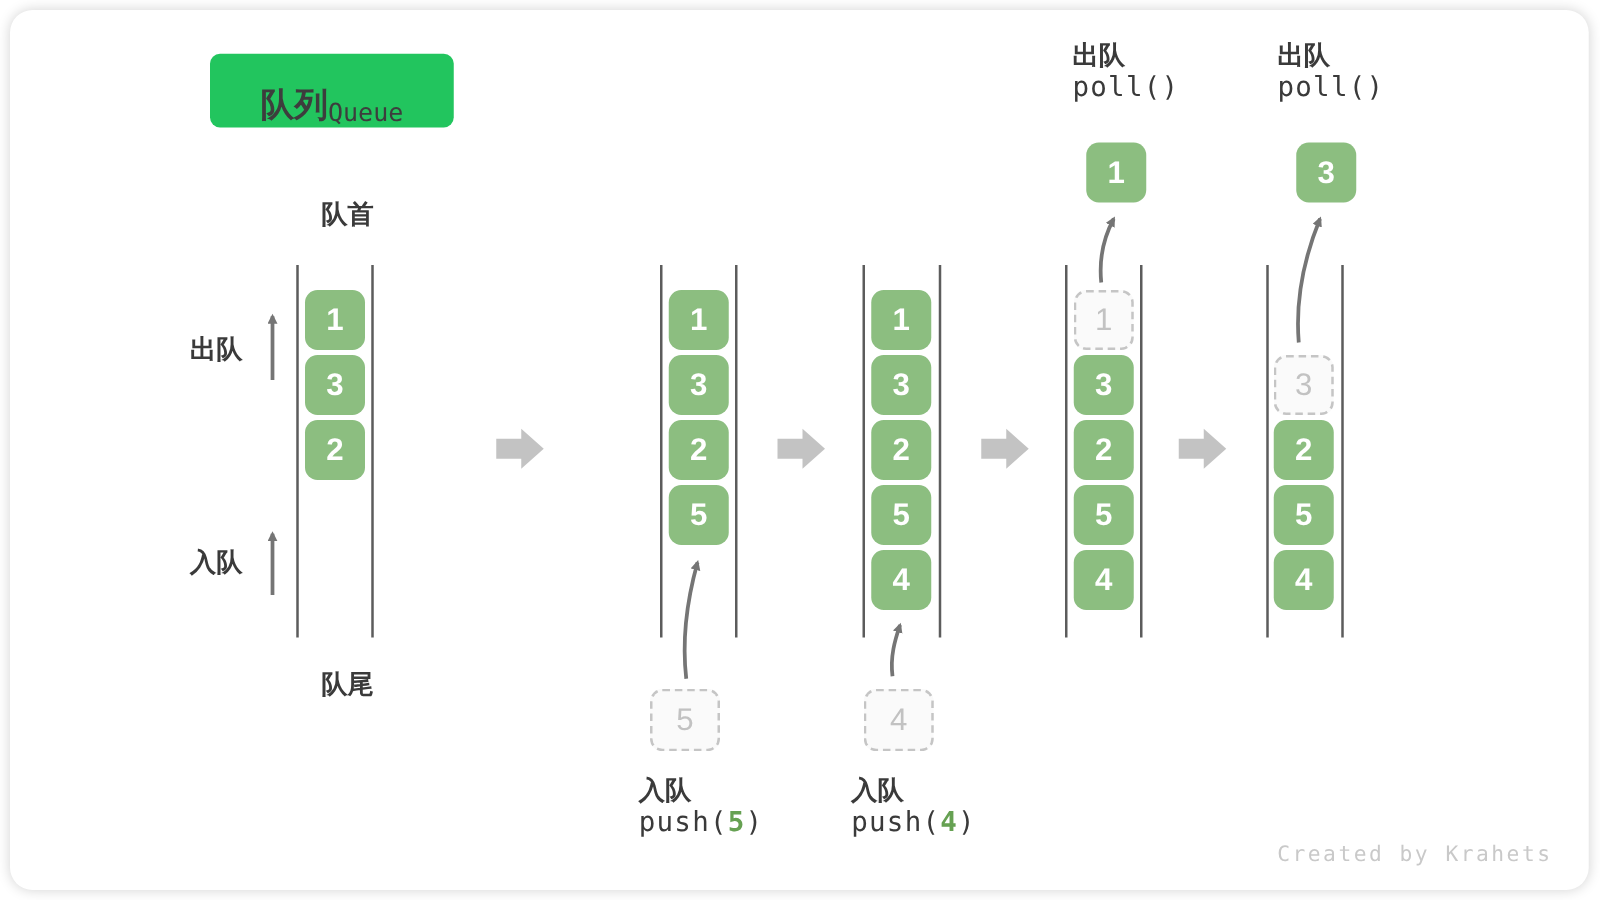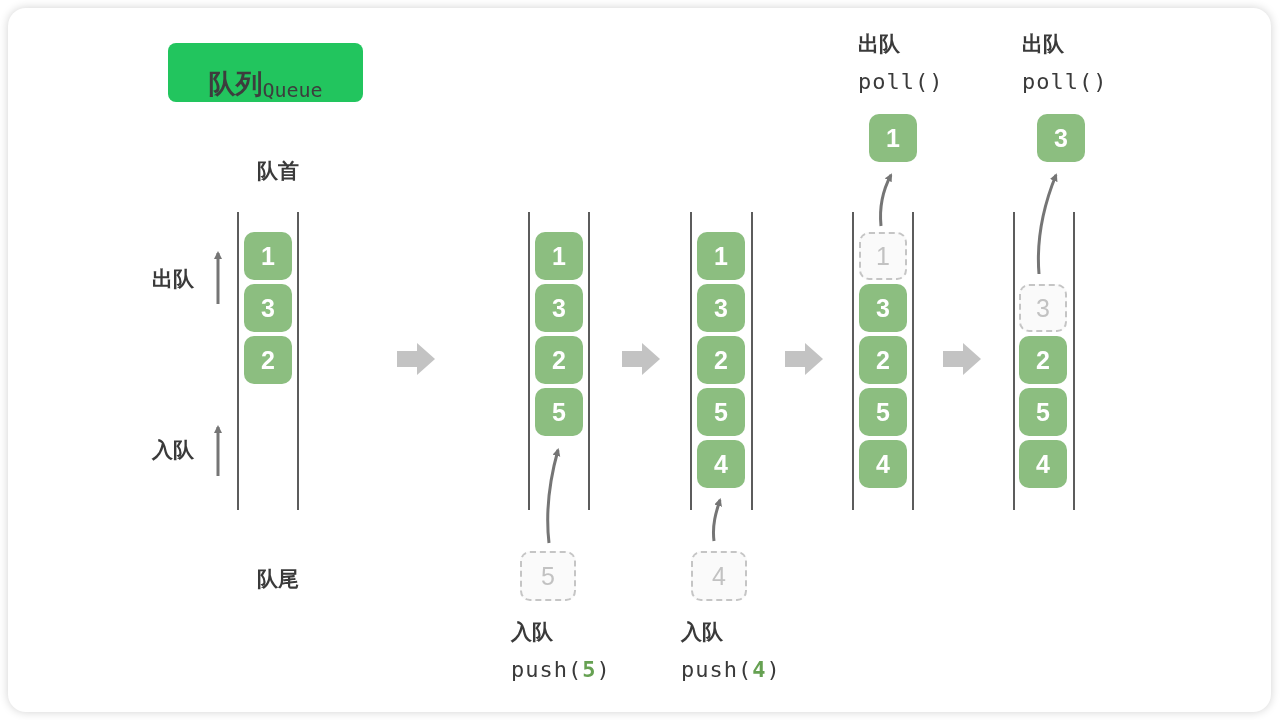--- a/index.html
+++ b/index.html
@@ -15,40 +15,40 @@
 
   .wall{position:absolute;width:2px;height:298px;top:212px;background:#5c5c5c;}
 
   .cell{position:absolute;width:48px;height:48px;border-radius:10px;background:var(--box-green,#8cbe80);color:#ffffff;font-size:25px;font-weight:600;display:flex;align-items:center;justify-content:center;}
   .ghost{position:absolute;border:2px dashed #c5c5c5;border-radius:10px;background:#fafafa;color:#c2c2c2;font-size:25px;display:flex;align-items:center;justify-content:center;box-sizing:border-box;}
   .ghost.inrow{width:48px;height:48px;}
   .ghost.below{width:56px;height:50px;}
 
   .op{position:absolute;color:#3a3a3a;}
   .op .zh{font-weight:bold;font-size:21px;display:block;}
-  .op .code{font-family:"DejaVu Sans Mono",monospace;font-size:22px;display:block;margin-top:11px;letter-spacing:1px;}
+  .op .code{font-family:"DejaVu Sans Mono",monospace;font-size:22px;display:block;letter-spacing:1px;}
   .op .arg{color:var(--arg-green,#66a152);font-weight:bold;}
 
   .watermark{position:absolute;right:38px;top:674px;font-family:"DejaVu Sans Mono",monospace;font-size:17px;color:#c9c9c9;letter-spacing:2px;}
 
   svg.overlay{position:absolute;left:0;top:0;width:1280px;height:720px;pointer-events:none;}
 </style>
 </head>
 <body>
 
 <div class="stage">
   <div class="canvas"></div>
 
   <div class="badge">
     <span class="zh">队列</span>
     <span class="en">Queue</span>
   </div>
 
   <div class="col-label" style="left:237px;top:157px;">队首</div>
-  <div class="col-label" style="left:237px;top:533px;margin-top:32px;">队尾</div>
+  <div class="col-label" style="left:237px;top:533px;">队尾</div>
 
   <div class="side-label" style="left:152px;top:265px;">出队</div>
   <div class="side-label" style="left:152px;top:436px;">入队</div>
 
   <div class="wall" style="left:237px;"></div>
   <div class="wall" style="left:297px;"></div>
   <div class="cell" style="left:244px;top:232px;">1</div>
   <div class="cell" style="left:244px;top:284px;">3</div>
   <div class="cell" style="left:244px;top:336px;">2</div>
 
@@ -117,13 +117,14 @@
     <polygon points="622,351 642,351 642,343 660,359 642,375 642,367 622,367" fill="#c3c3c3"></polygon>
     <polygon points="785,351 805,351 805,343 823,359 805,375 805,367 785,367" fill="#c3c3c3"></polygon>
     <polygon points="943,351 963,351 963,343 981,359 963,375 963,367 943,367" fill="#c3c3c3"></polygon>
 
     <path d="M 549 543 C 545 508 551 475 558 450" stroke="#757575" stroke-width="3" fill="none" marker-end="url(#ah)"></path>
     <path d="M 714 541 C 712 525 716 512 720 500" stroke="#757575" stroke-width="3" fill="none" marker-end="url(#ah)"></path>
     <path d="M 881 226 C 879 206 884 188 891 175" stroke="#757575" stroke-width="3" fill="none" marker-end="url(#ah)"></path>
     <path d="M 1039 274 C 1036 237 1045 202 1056 175" stroke="#757575" stroke-width="3" fill="none" marker-end="url(#ah)"></path>
   </svg>
 
+  <div class="watermark">Created by Krahets</div>
 </div>
 
 </body></html>

